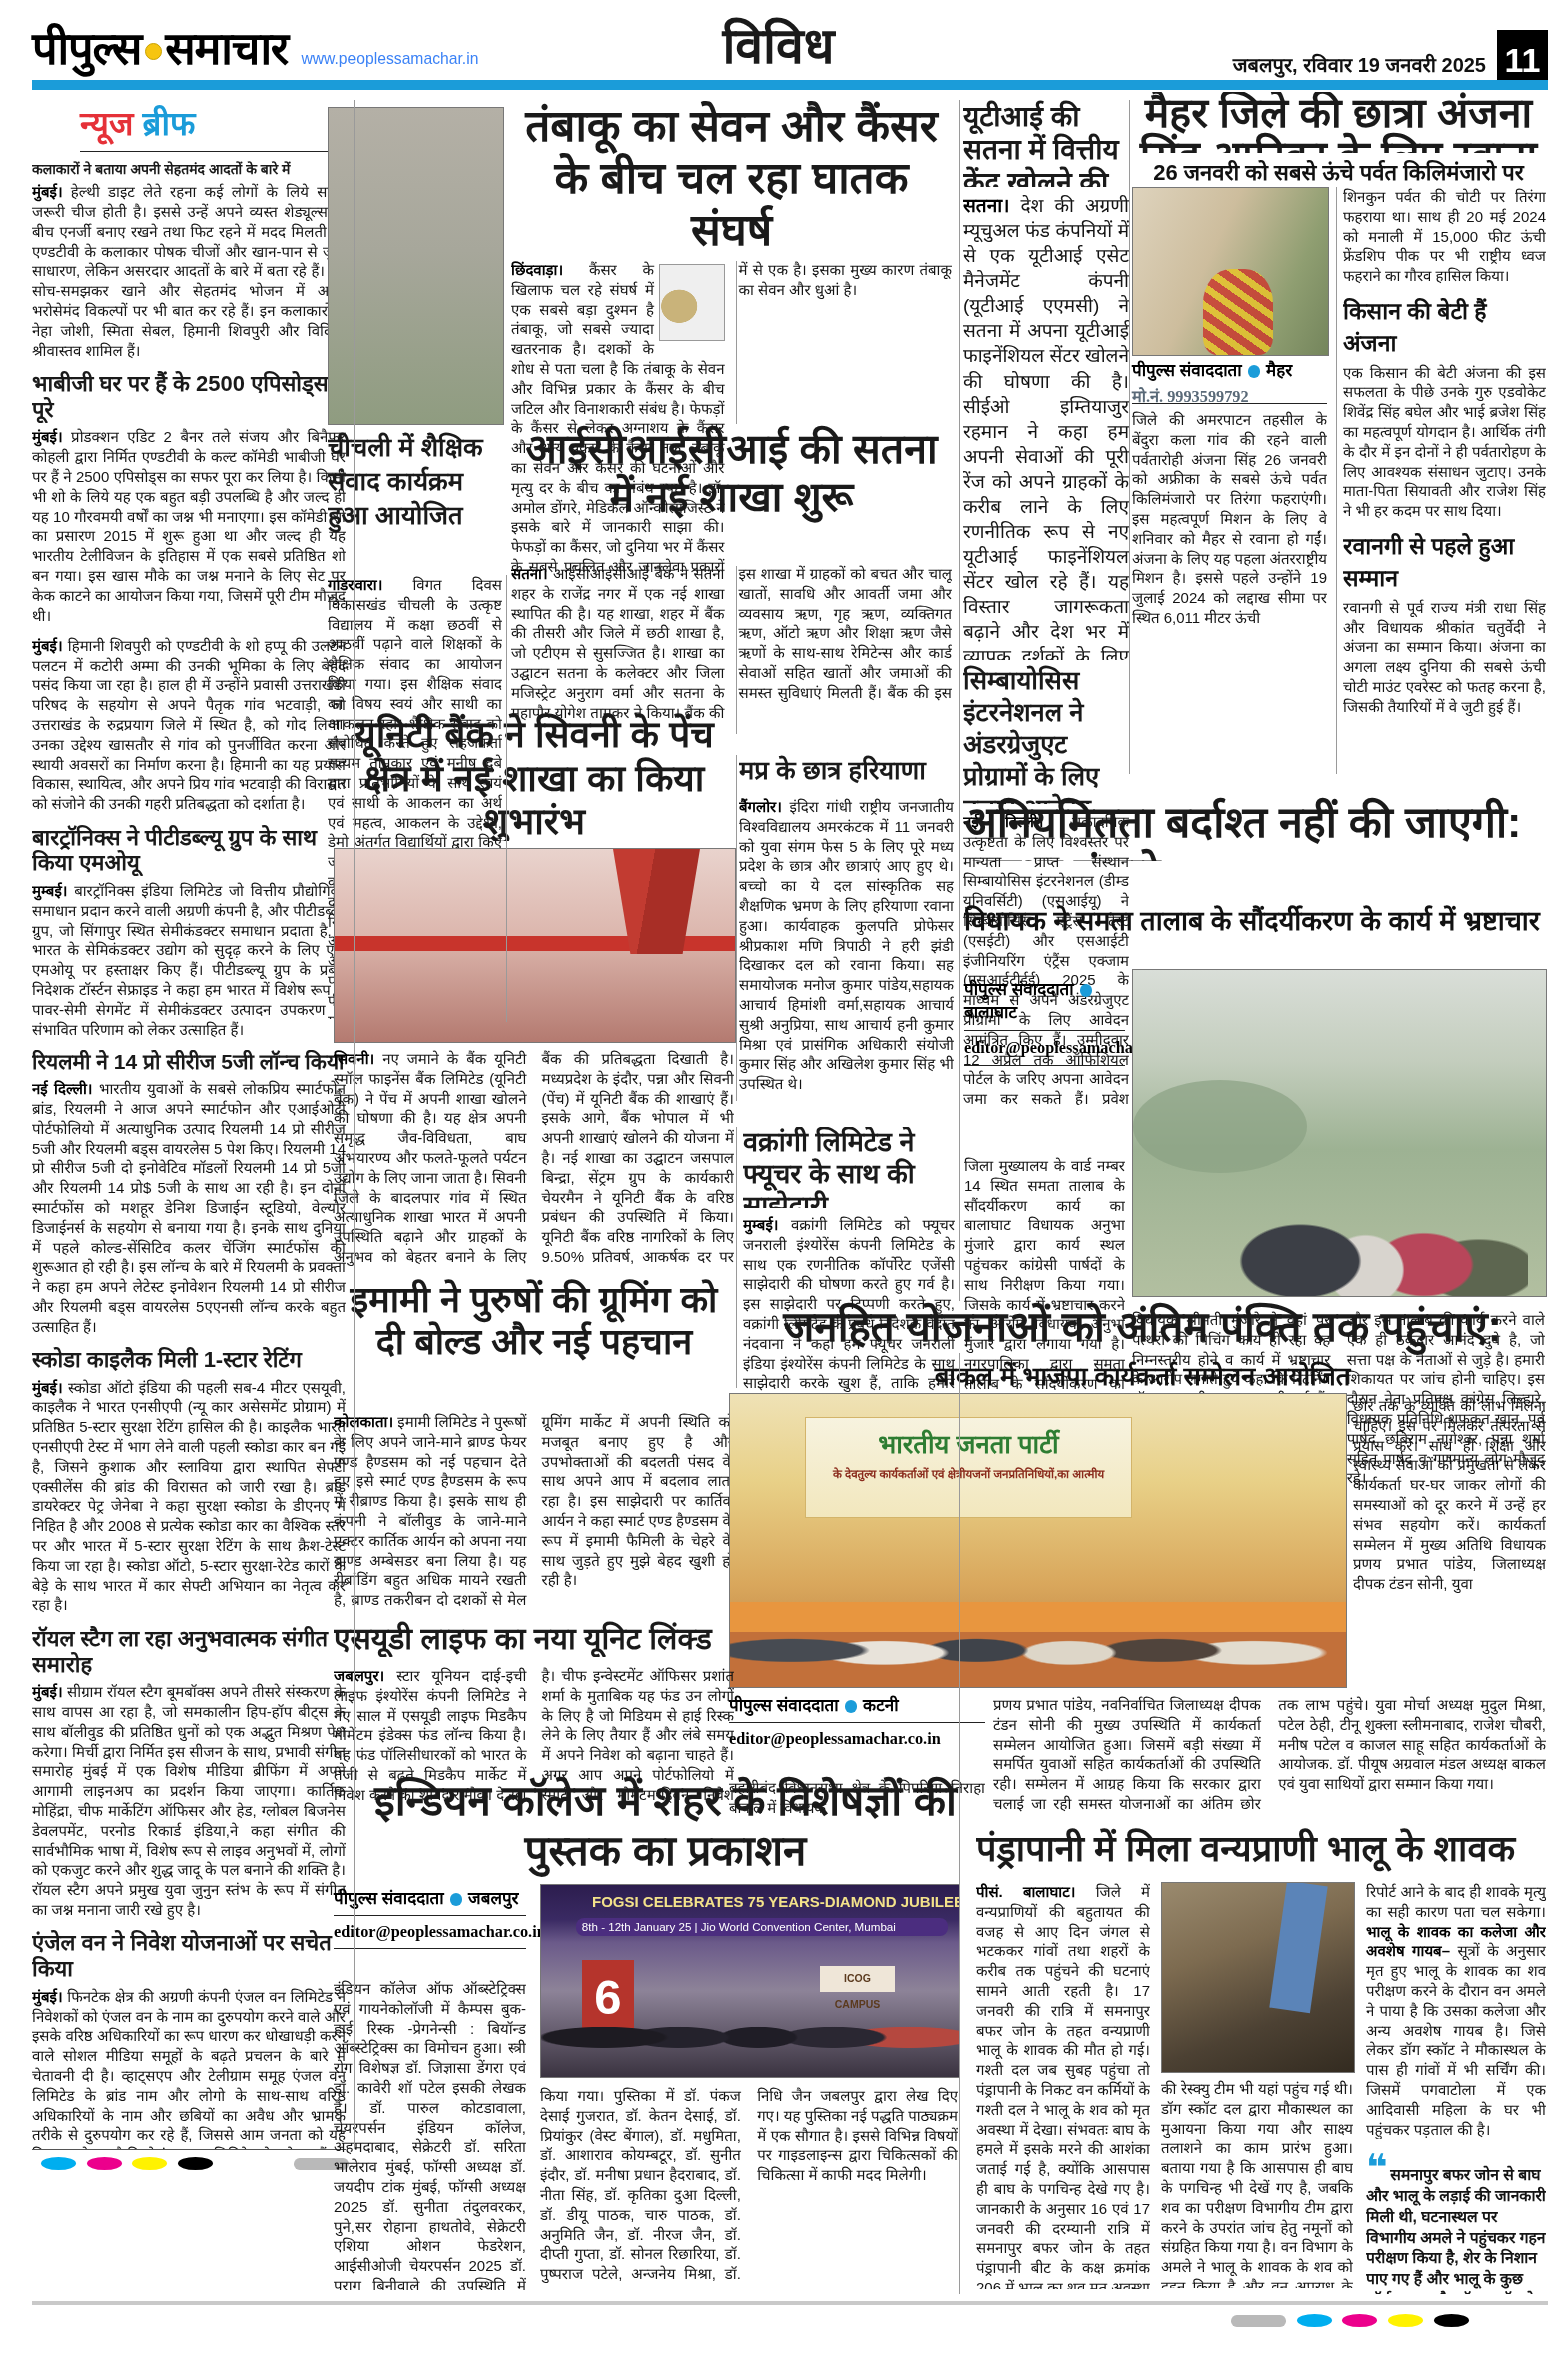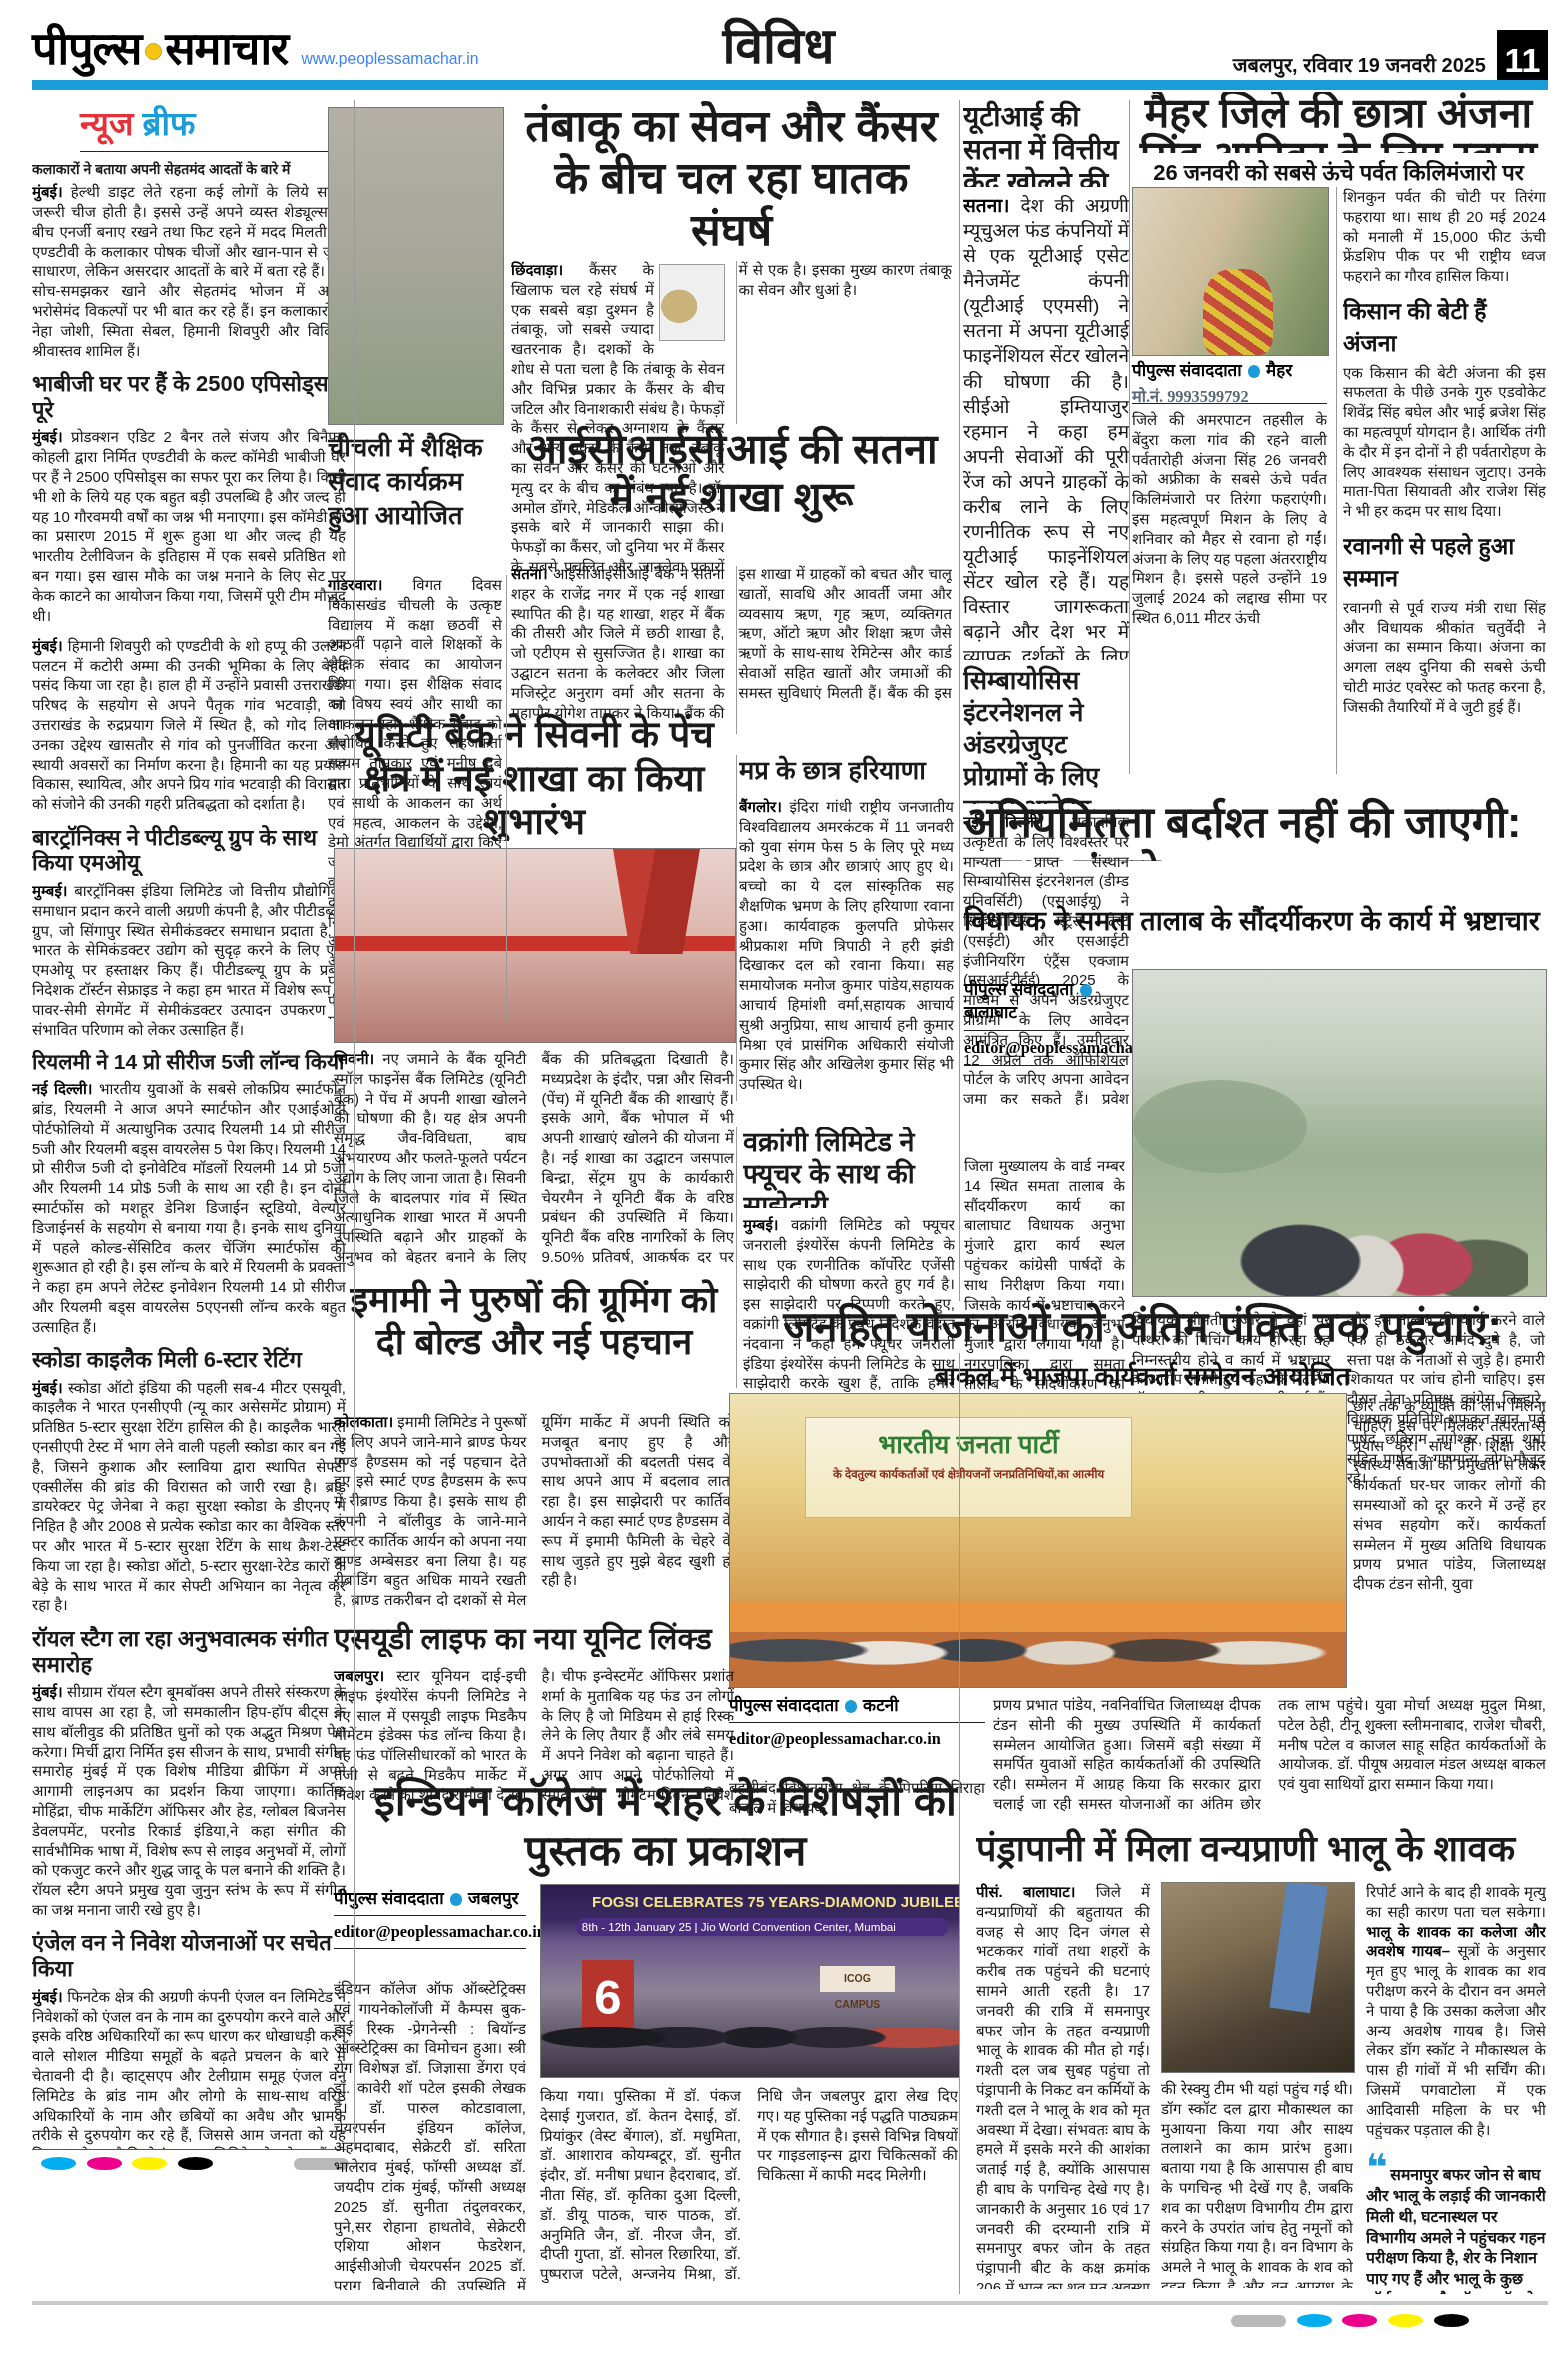--- a/index.html
+++ b/index.html
@@ -55,21 +55,21 @@
   </div>
   <div style="margin-top:10.5px;">
     <div class="hl" style="font-size:22px;">बारट्रॉनिक्स ने पीटीडब्ल्यू ग्रुप के साथ किया एमओयू</div>
     <div class="body-txt" style="font-size:15px;margin-top:4.6px;"><b>मुम्बई।</b> <span>बारट्रॉनिक्स इंडिया लिमिटेड जो वित्तीय प्रौद्योगिकी समाधान प्रदान करने वाली अग्रणी कंपनी है, और पीटीडब्ल्यू ग्रुप, जो सिंगापुर स्थित सेमीकंडक्टर समाधान प्रदाता है, ने भारत के सेमिकंडक्टर उद्योग को सुदृढ़ करने के लिए एक एमओयू पर हस्ताक्षर किए हैं। पीटीडब्ल्यू ग्रुप के प्रबंध निदेशक टॉर्स्टन सेफ्राइड ने कहा हम भारत में विशेष रूप से पावर-सेमी सेगमेंट में सेमीकंडक्टर उत्पादन उपकरण के संभावित परिणाम को लेकर उत्साहित हैं।</span></div>
   </div>
   <div style="margin-top:10.5px;">
     <div class="hl" style="font-size:21px;">रियलमी ने 14 प्रो सीरीज 5जी लॉन्च किया</div>
     <div class="body-txt" style="font-size:15px;margin-top:4.6px;"><b>नई दिल्ली।</b> <span>भारतीय युवाओं के सबसे लोकप्रिय स्मार्टफोन ब्रांड, रियलमी ने आज अपने स्मार्टफोन और एआईओटी पोर्टफोलियो में अत्याधुनिक उत्पाद रियलमी 14 प्रो सीरीज 5जी और रियलमी बड्स वायरलेस 5 पेश किए। रियलमी 14 प्रो सीरीज 5जी दो इनोवेटिव मॉडलों रियलमी 14 प्रो 5जी और रियलमी 14 प्रो$ 5जी के साथ आ रही है। इन दोनों स्मार्टफोंस को मशहूर डेनिश डिजाईन स्टूडियो, वेल्योर डिजाईनर्स के सहयोग से बनाया गया है। इनके साथ दुनिया में पहले कोल्ड-सेंसिटिव कलर चेंजिंग स्मार्टफोंस की शुरूआत हो रही है। इस लॉन्च के बारे में रियलमी के प्रवक्ता ने कहा हम अपने लेटेस्ट इनोवेशन रियलमी 14 प्रो सीरीज और रियलमी बड्स वायरलेस 5एएनसी लॉन्च करके बहुत उत्साहित हैं।</span></div>
   </div>
   <div style="margin-top:10.5px;">
-    <div class="hl" style="font-size:22px;">स्कोडा काइलैक मिली 6-स्टार रेटिंग</div>
+    <div class="hl" style="font-size:22px;">स्कोडा काइलैक मिली 1-स्टार रेटिंग</div>
     <div class="body-txt" style="font-size:15px;margin-top:4.6px;"><b>मुंबई।</b> <span>स्कोडा ऑटो इंडिया की पहली सब-4 मीटर एसयूवी, काइलैक ने भारत एनसीएपी (न्यू कार असेसमेंट प्रोग्राम) में प्रतिष्ठित 5-स्टार सुरक्षा रेटिंग हासिल की है। काइलैक भारत एनसीएपी टेस्ट में भाग लेने वाली पहली स्कोडा कार बन गई है, जिसने कुशाक और स्लाविया द्वारा स्थापित सेफ्टी एक्सीलेंस की ब्रांड की विरासत को जारी रखा है। ब्रांड डायरेक्टर पेट्र जेनेबा ने कहा सुरक्षा स्कोडा के डीएनए में निहित है और 2008 से प्रत्येक स्कोडा कार का वैश्विक स्तर पर और भारत में 5-स्टार सुरक्षा रेटिंग के साथ क्रैश-टेस्ट किया जा रहा है। स्कोडा ऑटो, 5-स्टार सुरक्षा-रेटेड कारों के बेड़े के साथ भारत में कार सेफ्टी अभियान का नेतृत्व कर रहा है।</span></div>
   </div>
   <div style="margin-top:10.5px;">
     <div class="hl" style="font-size:22px;">रॉयल स्टैग ला रहा अनुभवात्मक संगीत समारोह</div>
     <div class="body-txt" style="font-size:15px;margin-top:4.6px;"><b>मुंबई।</b> <span>सीग्राम रॉयल स्टैग बूमबॉक्स अपने तीसरे संस्करण के साथ वापस आ रहा है, जो समकालीन हिप-हॉप बीट्स के साथ बॉलीवुड की प्रतिष्ठित धुनों को एक अद्भुत मिश्रण पेश करेगा। मिर्ची द्वारा निर्मित इस सीजन के साथ, प्रभावी संगीत समारोह मुंबई में एक विशेष मीडिया ब्रीफिंग में अपने आगामी लाइनअप का प्रदर्शन किया जाएगा। कार्तिक मोहिंद्रा, चीफ मार्केटिंग ऑफिसर और हेड, ग्लोबल बिजनेस डेवलपमेंट, परनोड रिकार्ड इंडिया,ने कहा संगीत की सार्वभौमिक भाषा में, विशेष रूप से लाइव अनुभवों में, लोगों को एकजुट करने और शुद्ध जादू के पल बनाने की शक्ति है। रॉयल स्टैग अपने प्रमुख युवा जुनुन स्तंभ के रूप में संगीत का जश्न मनाना जारी रखे हुए है।</span></div>
   </div>
   <div style="margin-top:10.5px;">
     <div class="hl" style="font-size:22px;">एंजेल वन ने निवेश योजनाओं पर सचेत किया</div>
     <div class="body-txt" style="font-size:15px;margin-top:4.6px;"><b>मुंबई।</b> <span>फिनटेक क्षेत्र की अग्रणी कंपनी एंजल वन लिमिटेड ने निवेशकों को एंजल वन के नाम का दुरुपयोग करने वाले और इसके वरिष्ठ अधिकारियों का रूप धारण कर धोखाधड़ी करने वाले सोशल मीडिया समूहों के बढ़ते प्रचलन के बारे में चेतावनी दी है। व्हाट्सएप और टेलीग्राम समूह एंजल वन लिमिटेड के ब्रांड नाम और लोगो के साथ-साथ वरिष्ठ अधिकारियों के नाम और छबियों का अवैध और भ्रामक तरीके से दुरुपयोग कर रहे हैं, जिससे आम जनता को यह विश्वास हो रहा है कि वे एंजल वन लिमिटेड से जुड़े हुए हैं।</span></div>
   </div>

